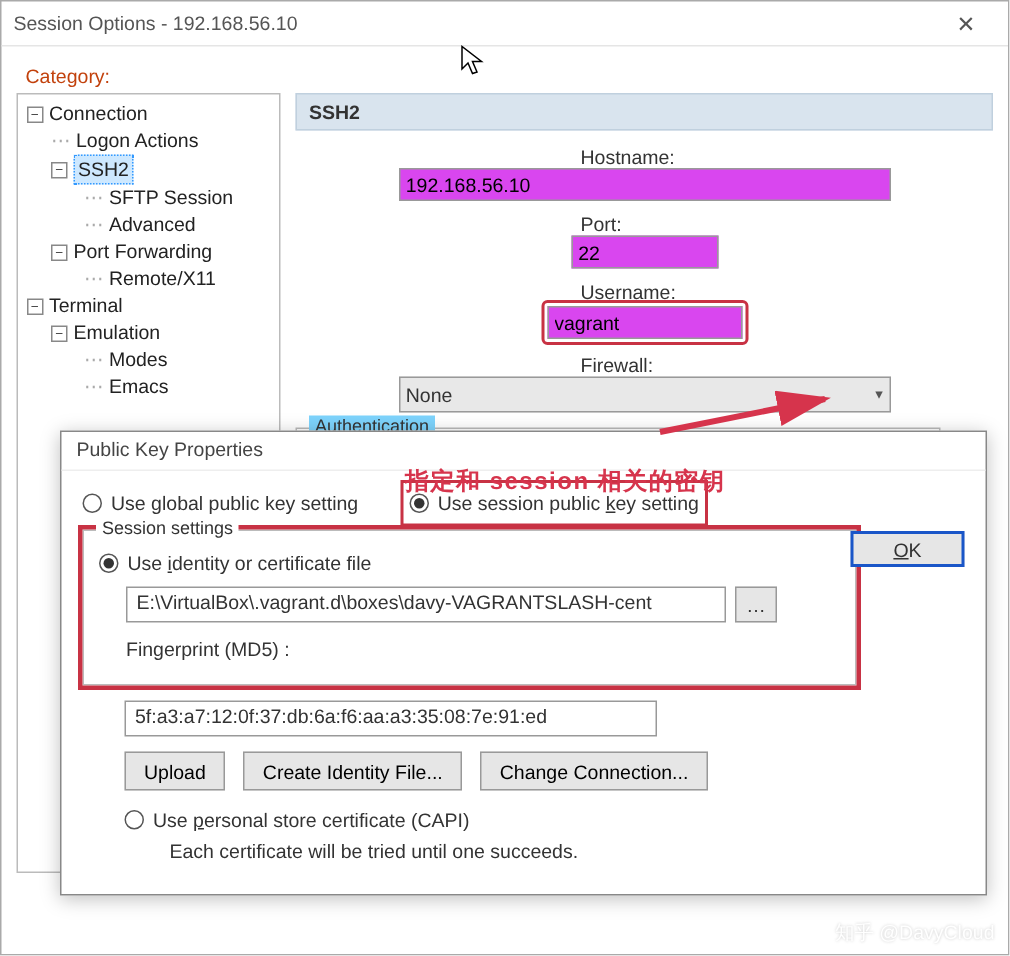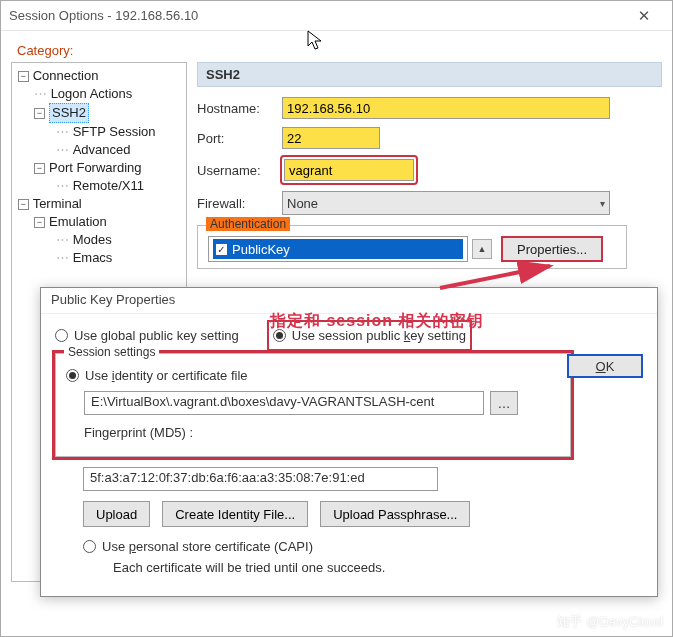--- a/index.html
+++ b/index.html
@@ -74,46 +74,46 @@
   }
   .section-header {
     background:#d9e4ee;
     border:1px solid #c0d0de;
     padding:4px 8px;
     font-weight:bold;
     font-size:13px;
     color:#333;
     margin-bottom:10px;
   }
-  .form-row { display:flex; align-items:center; margin:8px 0; }
+  .form-row { display:flex; align-items:center; margin:8px 0;flex-direction:column; }
   .form-label { width:85px; color:#333; }
   .text-input {
     border:1px solid #999; height:22px; padding:1px 4px;
-    font-size:13px; background:#fde047;
+    font-size:13px; background:#d946ef;
   }
   .wide { width:328px; }
   .port { width:98px; }
   .select-input {
     border:1px solid #999; height:24px; padding:1px 4px;
     font-size:13px; background:#e8e8e8; width:328px;
     display:flex; align-items:center; justify-content:space-between;
   }
   .chev { font-size:10px; color:#555; }
   .highlight-red { outline:2px solid #c83244; border-radius:2px; }
   .username-box { width:130px; }
 
   .auth-group {
     border:1px solid #bbb;
     margin-top:10px;
     padding:10px 10px 6px 10px;
     position:relative;
     width:430px;
   }
   .auth-group .legend {
-    position:absolute; top:-9px; left:8px; background:#f97316; padding:0 4px;
+    position:absolute; top:-9px; left:8px; background:#7dd3fc; padding:0 4px;
     color:#333; font-size:12px;text-align:center;
   }
   .auth-list {
     width:260px; height:26px;
     border:1px solid #999; background:#fff;
     display:flex; align-items:center; padding:0 4px;
   }
   .auth-list .sel {
     background:#0a64c8; color:#fff; flex:1; display:flex; align-items:center;
     height:20px; padding-left:2px;
@@ -358,21 +358,21 @@
         <span class="dots-btn">…</span>
       </div>
       <div class="fp-label" style="margin-left:18px">Fingerprint (MD5) :</div>
     </div>
 
     <div style="margin:10px 0 0 28px">
       <div class="fp-input">5f:a3:a7:12:0f:37:db:6a:f6:aa:a3:35:08:7e:91:ed</div>
       <div class="btn-row">
         <button class="btn2">Upload</button>
         <button class="btn2">Create Identity File...</button>
-        <button class="btn2">Upload Passphrase...</button>
+        <button class="btn2">Change Connection...</button>
       </div>
       <div class="radio-row" style="margin-top:12px">
         <span class="radio"></span>
         <span>Use <span class="u">p</span>ersonal store certificate (CAPI)</span>
       </div>
       <div class="capi-note">Each certificate will be tried until one succeeds.</div>
     </div>
 
     <div class="ok-btn">
       <span class="u">O</span>

